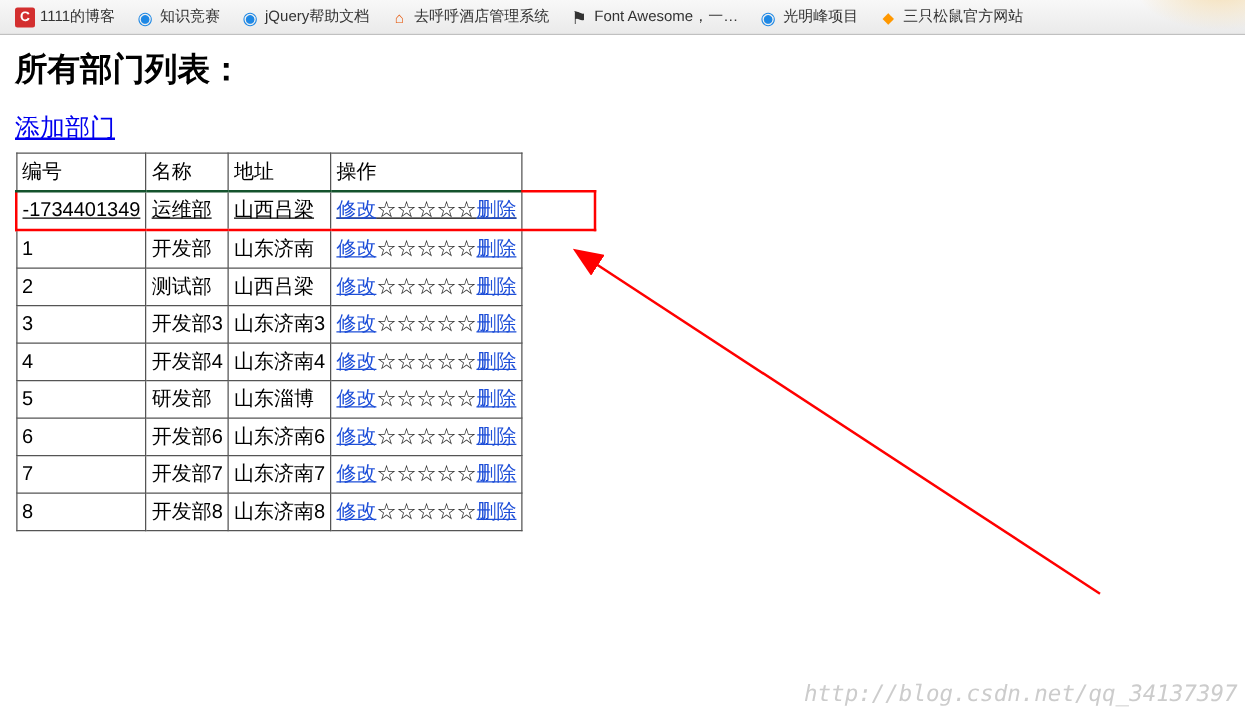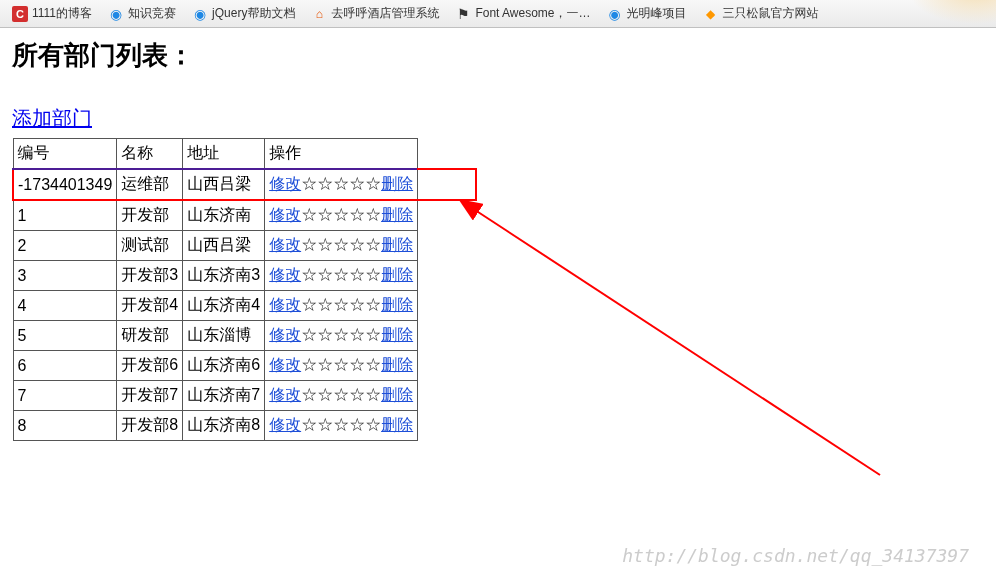--- a/index.html
+++ b/index.html
@@ -45,21 +45,21 @@
     .bm-ico { width: 16px; height: 16px; display: inline-flex; align-items: center; justify-content: center; font-size: 11px; border-radius: 2px; }
     .ico-c { background: #d32f2f; color: #fff; font-weight: bold; }
     .ico-ie { color: #1e88e5; font-size: 14px; }
     .ico-f { color: #333; font-size: 14px; }
     .ico-h { color: #e65100; font-size: 12px; }
     .ico-m { color: #ff9800; font-size: 12px; }
     .content { padding: 10px 12px; }
     h2 {
       font-size: 26px;
       font-weight: bold;
-      margin-bottom: 32px;
+      margin-bottom: 16px;
       color: #000;
     }
     .add-link {
       color: #0000ee;
       text-decoration: underline;
       font-size: 20px;
       cursor: pointer;
       display: inline-block;
       margin-bottom: 4px;
     }
@@ -68,22 +68,23 @@
       margin-top: 2px;
     }
     td {
       border: 1px solid #555;
       padding: 4px 4px;
       font-size: 16px;
       vertical-align: middle;
       white-space: nowrap;
     }
     tr.highlighted td {
-      border-top: 2px solid #4c1d95;
+      border-top: 2px solid #14532d;
       border-bottom: 2px solid #ff0000;
+      text-decoration: underline;
     }
     tr.highlighted td:first-child { border-left: 2px solid #ff0000; }
     tr.highlighted td:last-child { position: relative; }
     .hl-ext {
       position: absolute;
       left: 100%;
       top: -2px;
       bottom: -2px;
       width: 60px;
       border: 2px solid #ff0000;
@@ -97,21 +98,21 @@
     .stars { color: #333; }
     .arrow-svg {
       position: absolute;
       left: 0;
       top: 0;
       pointer-events: none;
     }
     .watermark {
       position: absolute;
       bottom: 10px;
-      right: 27px;
+      right: 6px;
       color: #ccc;
       font-family: monospace;
       font-size: 18px;
       font-style: italic;
     }
   </style>
 </head>
 <body>
 
 <div class="bookmark-bar" id="bookmark-bar">

